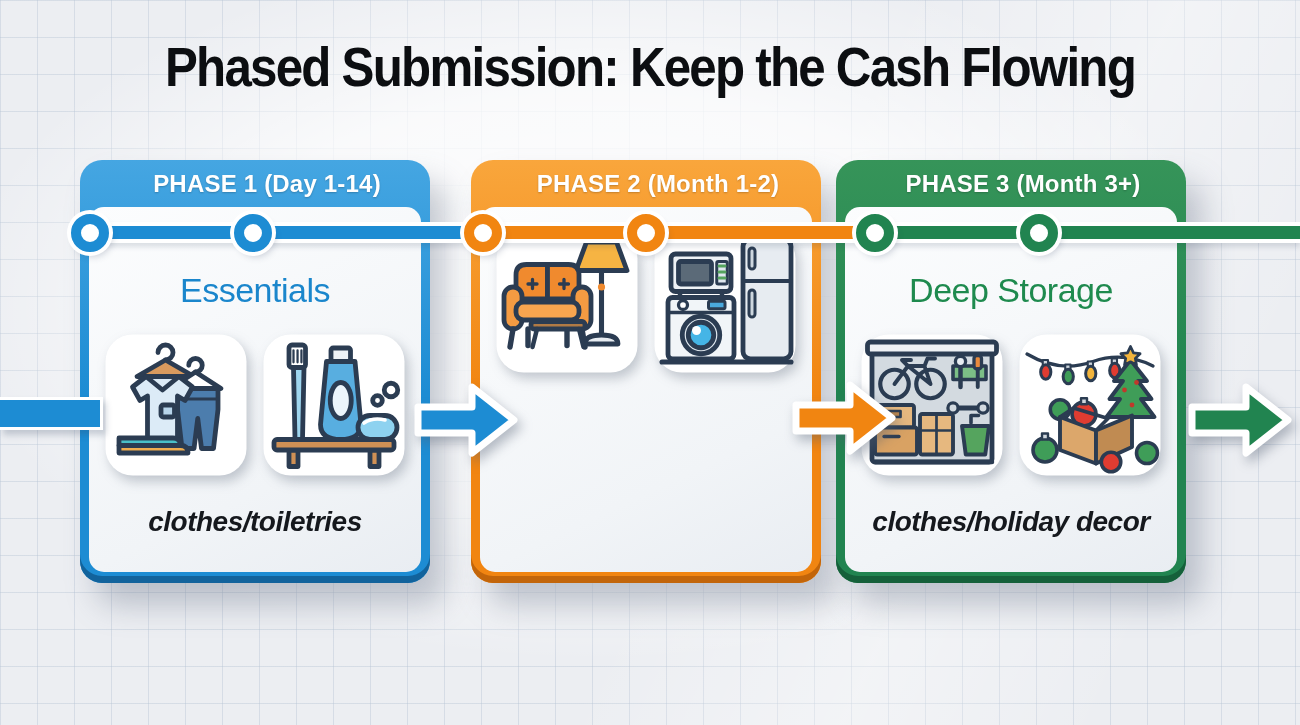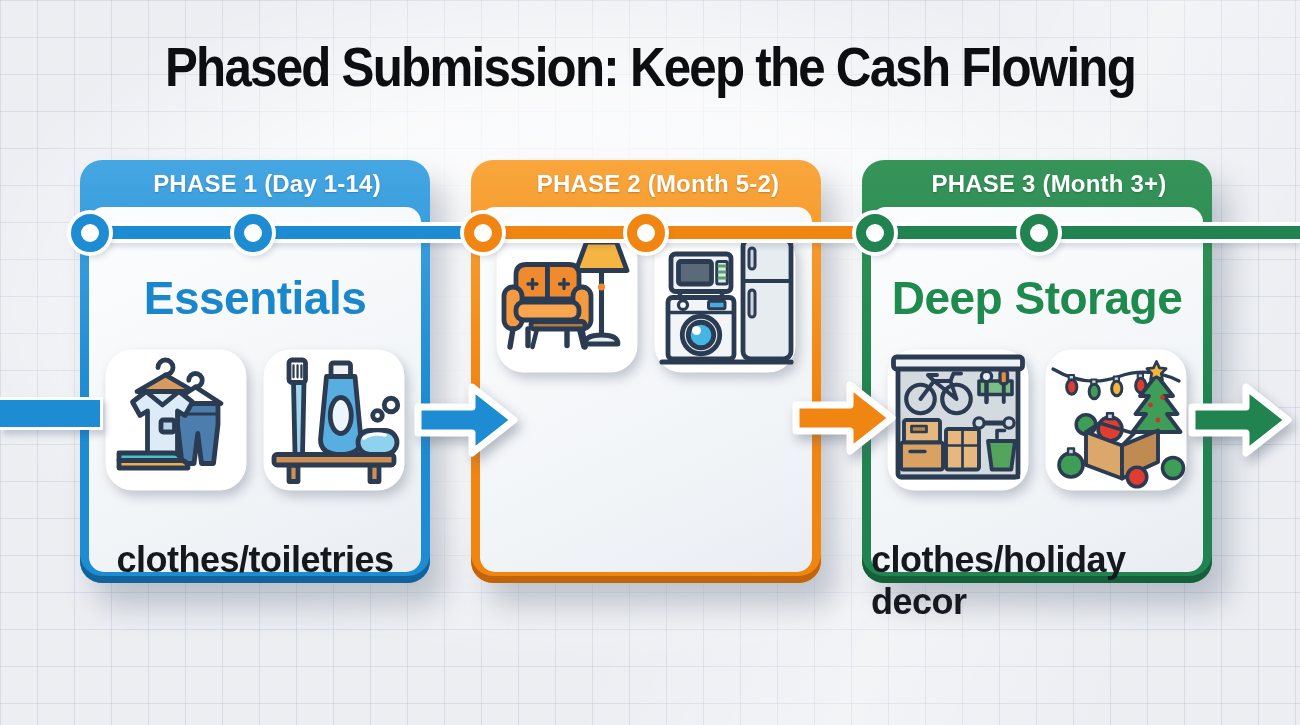--- a/index.html
+++ b/index.html
@@ -30,45 +30,45 @@
     z-index:2;
   }
   
   .card {
     position:absolute; top:160px; width:350px; height:423px;
     border-radius:22px;
     background:linear-gradient(180deg, var(--c-light) 0%, var(--c-main) 55%, var(--c-main) 100%);
     box-shadow: inset 0 -7px 0 var(--c-dark), 16px 22px 30px rgba(105,115,138,.38);
     z-index:3;
   }
-  .card-1 { left:80px; } .card-2 { left:471px; } .card-3 { left:862px; }
+  .card-1 { left:80px; } .card-2 { left:471px; } .card-3 { left:836px; }
   .card-header {
     height:47px; display:flex; align-items:center; justify-content:center;
     color:#fff; font-weight:bold; font-size:24px; letter-spacing:.2px;
     text-shadow:0 1px 2px rgba(0,0,0,.22);
     padding-left:24px;
   }
   .card-inner {
     position:absolute; left:9px; right:9px; top:47px; bottom:11px;
     background:linear-gradient(155deg, #fcfdfe 0%, #f1f4f7 70%, #e9edf2 100%);
     border-radius:15px;
     display:flex; flex-direction:column; align-items:center;
   }
   .phase-name {
-    margin-top:64px; font-size:46px; font-weight:bold;
+    margin-top:64px; font-size:34px; font-weight:normal;
     color:var(--c-text); letter-spacing:-.5px;
   }
   .icons-row { margin-top:20px; display:flex; gap:8px; align-items:center; }
   .sticker {
     width:150px; height:150px;
     filter: drop-shadow(4px 6px 6px rgba(80,92,112,.32));
   }
   .caption {
-    margin-top:44px; font-size:36px; font-weight:bold;
-    color:#15181d; letter-spacing:-.5px;
+    margin-top:26px; font-size:28px; font-weight:bold;
+    color:#15181d; letter-spacing:-.5px;font-style:italic;
   }
   
   .tl-seg {
     position:absolute; top:222px; height:21px;
     border-top:4px solid #fff; border-bottom:4px solid #fff;
     background:var(--c-main);
     box-shadow:0 4px 5px rgba(40,60,90,.15);
     z-index:5;
   }
   .tl-seg-1 { left:88px;  width:395px; }
@@ -146,21 +146,21 @@
           <path d="M70 62 q6 -4 14 -2" fill="none" stroke="#ffffff" stroke-width="2.4"></path>
           <rect x="10" y="73" width="80" height="7" rx="2" fill="#cf9055"></rect>
         </g>
       </svg>
     </div>
     <div class="caption">clothes/toiletries</div>
   </div>
 </div>
 
 <div class="card card-2" style="--c-main: #f18511; --c-dark: #c2650a; --c-light: #f9a63c; --c-text: #f0821c;">
-  <div class="card-header">PHASE 2 (Month 5-2)</div>
+  <div class="card-header">PHASE 2 (Month 1-2)</div>
   <div class="card-inner">
     <div class="icons-row">
       <svg class="sticker" viewBox="0 0 100 100">
         <rect x="3" y="3" width="94" height="94" rx="18" fill="#ffffff"></rect>
         <g class="ink">
           <path d="M63 10 h20 l7 19 H56 z" fill="#f6b443"></path>
           <path d="M73 29 v44" fill="none" stroke-width="3.4"></path>
           <circle cx="73" cy="40" r="2.4" fill="#f08a2e" stroke="none"></circle>
           <path d="M62 78 h22 q0 -6 -11 -6 q-11 0 -11 6 z" fill="#e8edf2"></path>
           <path d="M16 32 q0 -7 7 -7 h14 v23 H16 z" fill="#f08a2e"></path>

